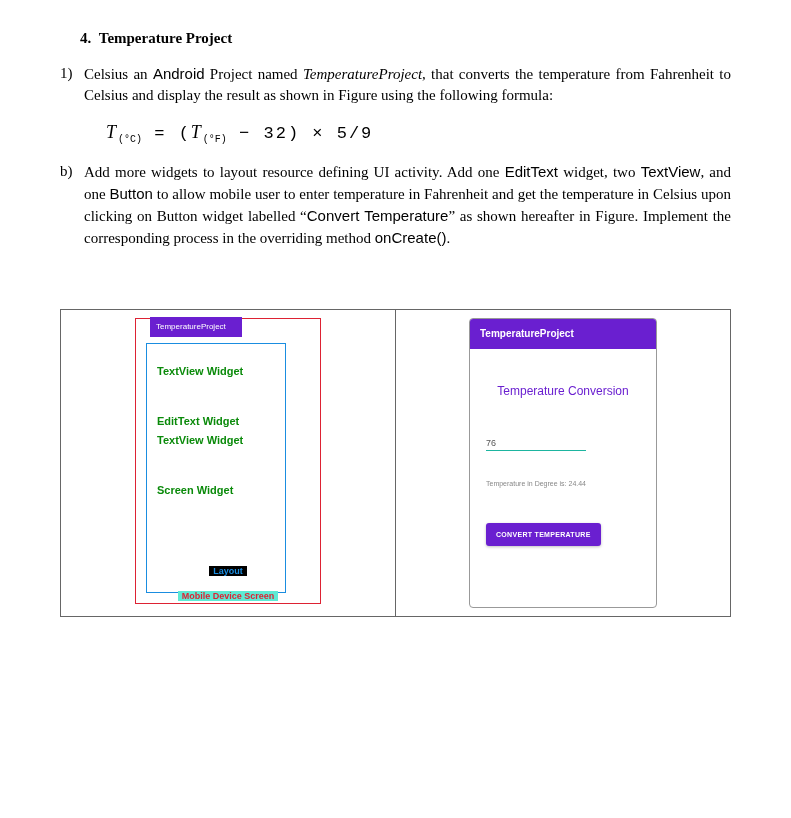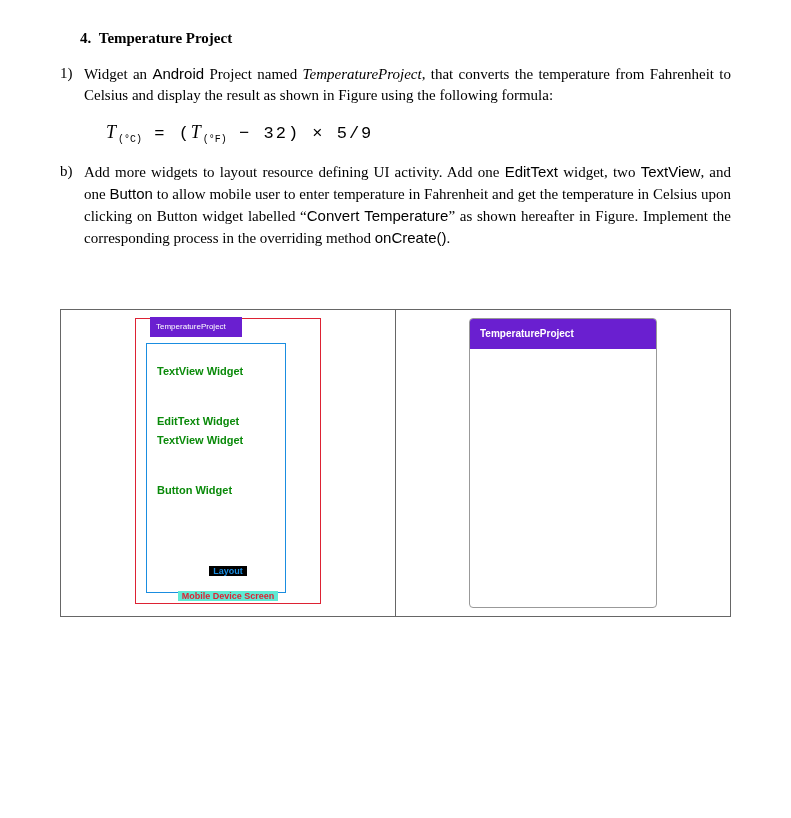--- a/index.html
+++ b/index.html
@@ -202,21 +202,21 @@
 
 <div class="section-title">
   <span>4.</span>&nbsp;&nbsp;<span>Temperature Project</span>
 </div>
 
 <div class="qlist">
 
   <div class="qitem">
     <div class="qnum">1)</div>
     <div class="qbody">
-      <span>Widget an </span><span class="code">Android</span><span> Project named </span><span class="ital">TemperatureProject</span><span>, that converts the temperature from Fahrenheit to Celsius and display the result as shown in Figure using the following formula:</span>
+      <span>Celsius an </span><span class="code">Android</span><span> Project named </span><span class="ital">TemperatureProject</span><span>, that converts the temperature from Fahrenheit to Celsius and display the result as shown in Figure using the following formula:</span>
     </div>
   </div>
 
   <div class="formula">
     <span class="ital-var">T</span><sub>(°C)</sub><span> = (</span><span class="ital-var">T</span><sub>(°F)</sub><span> − 32) × 5/9</span>
   </div>
 
   <div class="qitem">
     <div class="qnum">b)</div>
     <div class="qbody">
@@ -230,28 +230,34 @@
 
   <div class="figure-cell">
     <div class="mock-device">
       <div class="mock-toolbar">TemperatureProject</div>
       <div class="mock-layout">
         <div class="mock-label">TextView Widget</div>
         <div class="mock-gap"></div>
         <div class="mock-label">EditText Widget</div>
         <div class="mock-label">TextView Widget</div>
         <div class="mock-gap"></div>
-        <div class="mock-label">Button Widget</div>
+        <div class="mock-label">Screen Widget</div>
       </div>
       <div class="mock-footer">
         <span class="layout-lbl">Layout</span><br>
         <span class="device-lbl">Mobile Device Screen</span>
       </div>
     </div>
   </div>
 
   <div class="figure-cell">
     <div class="phone">
       <div class="phone-appbar">TemperatureProject</div>
+      <div class="phone-body">
+        <div class="phone-title">Temperature Conversion</div>
+        <input class="phone-input" value="76" style="">
+        <div class="phone-result">Temperature in Degree is: 24.44</div>
+        <button class="phone-btn">CONVERT TEMPERATURE</button>
+      </div>
     </div>
   </div>
 
 </div>
 
 </body></html>

